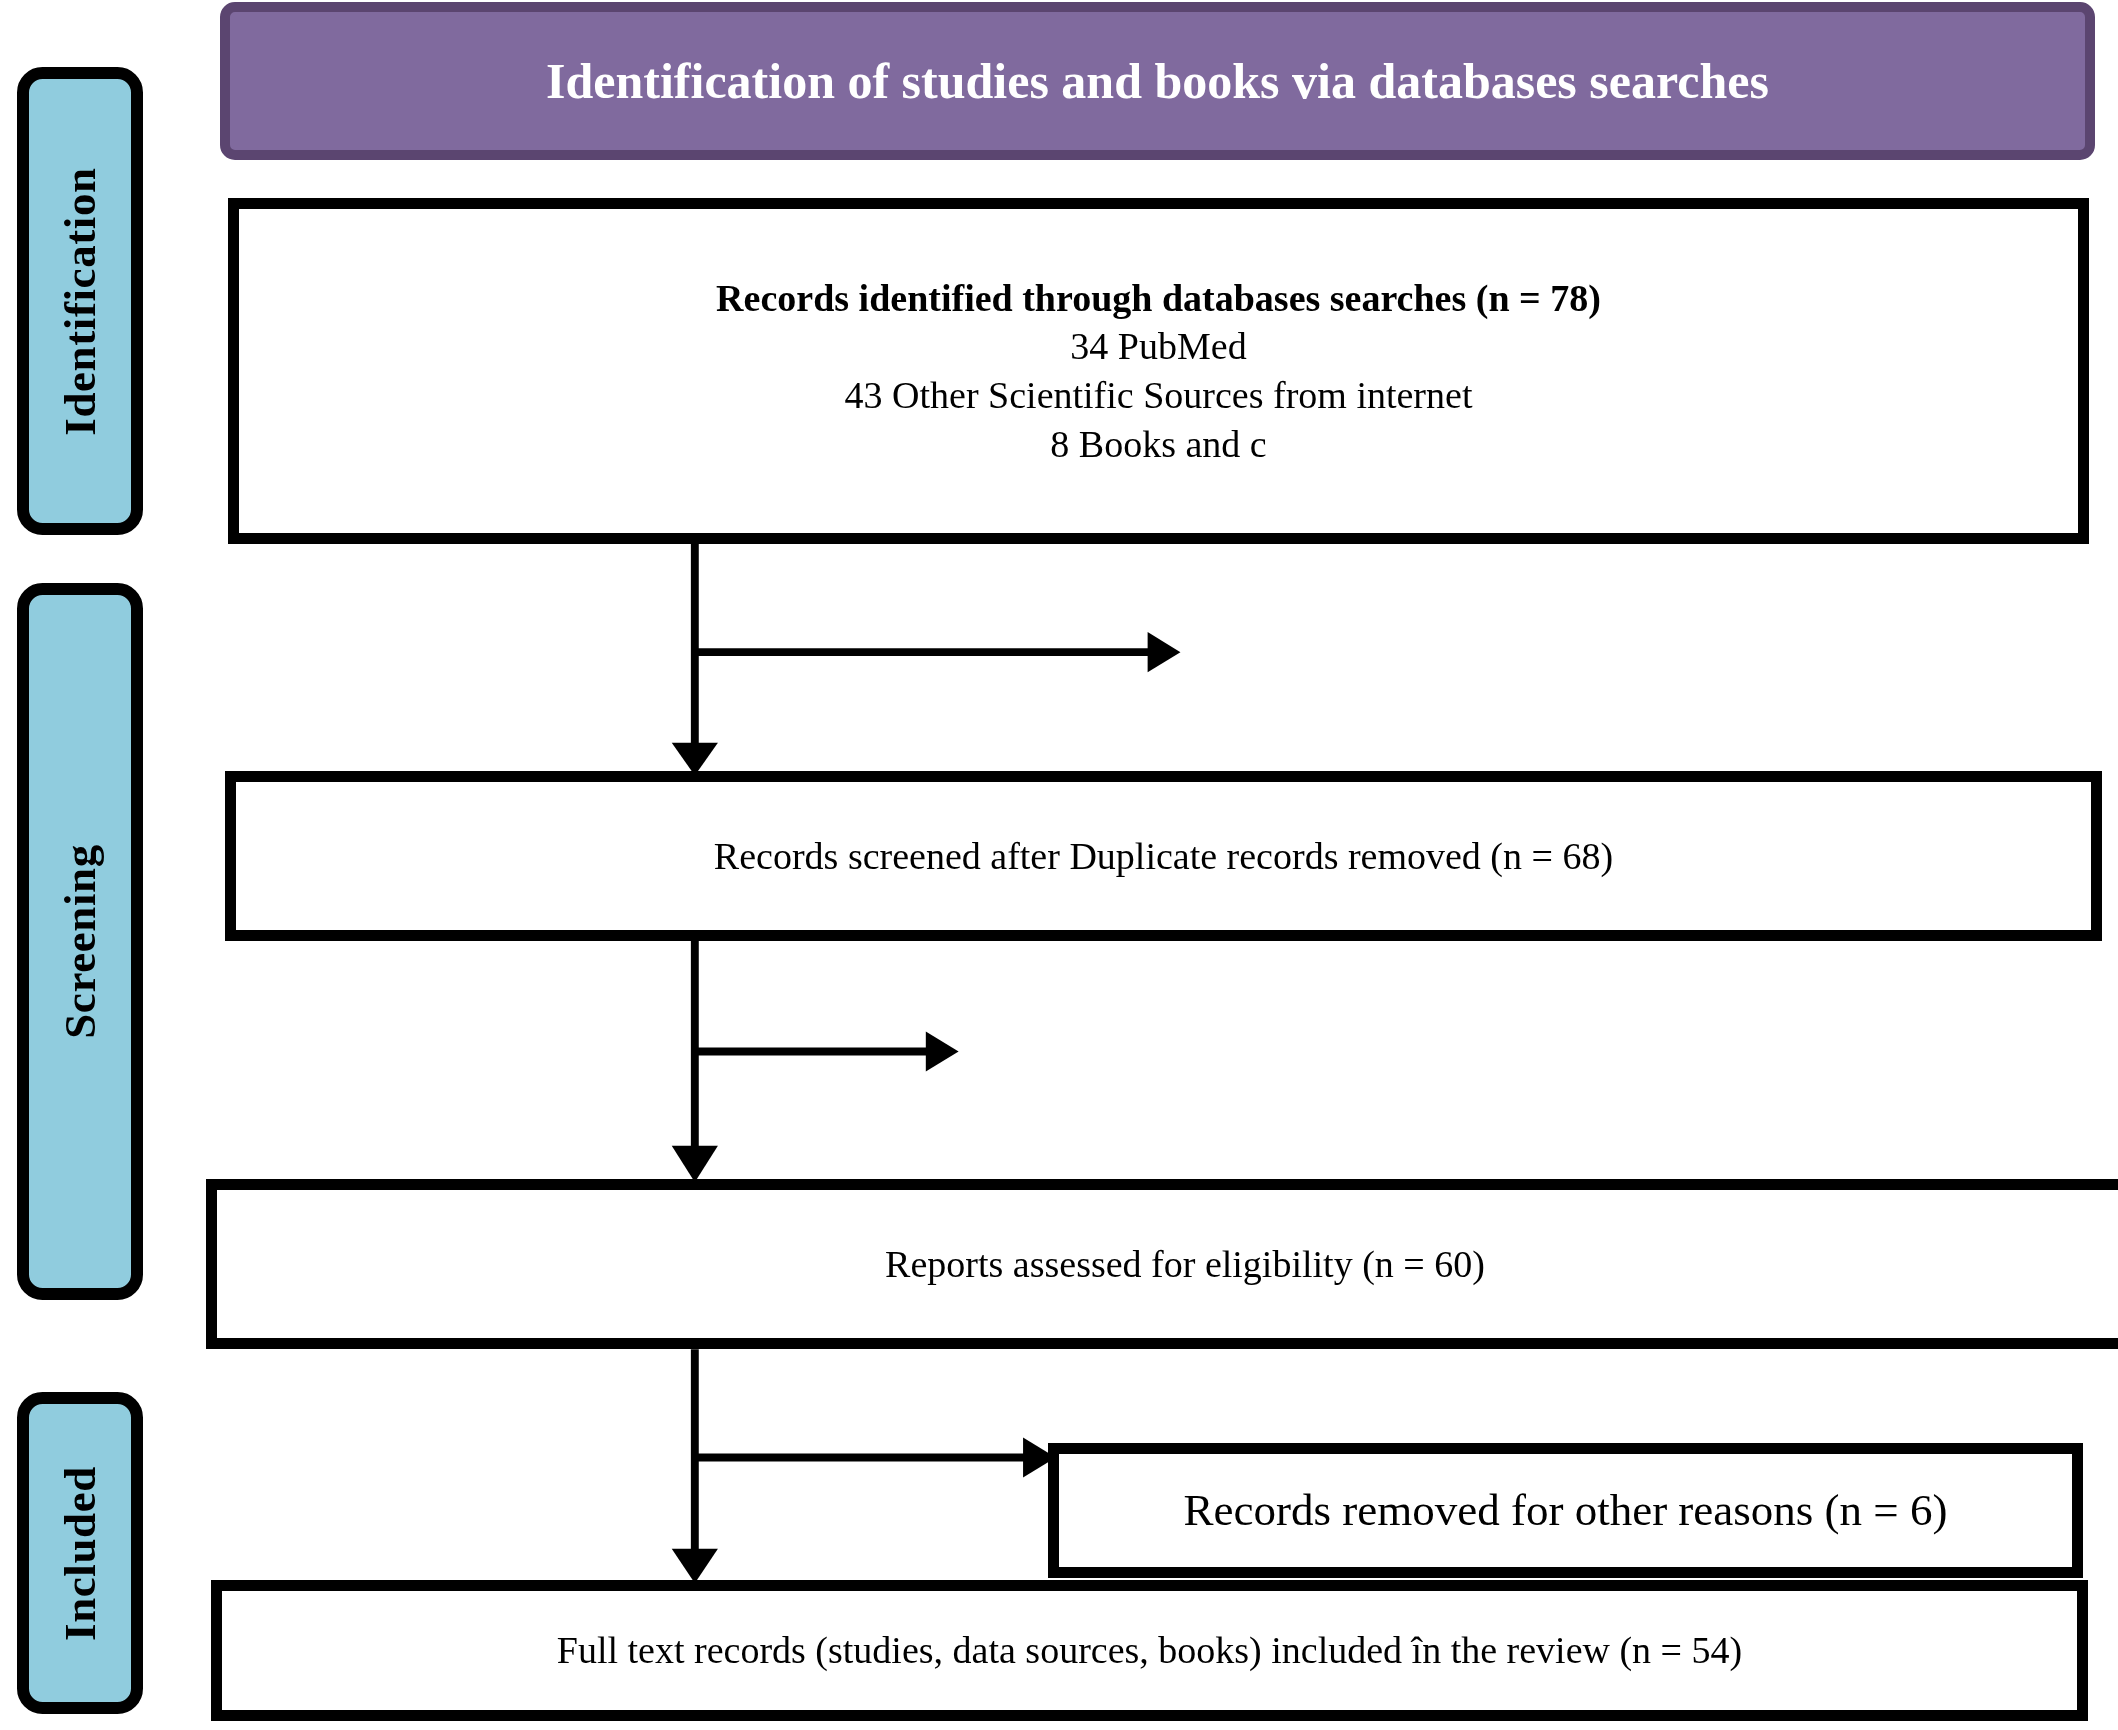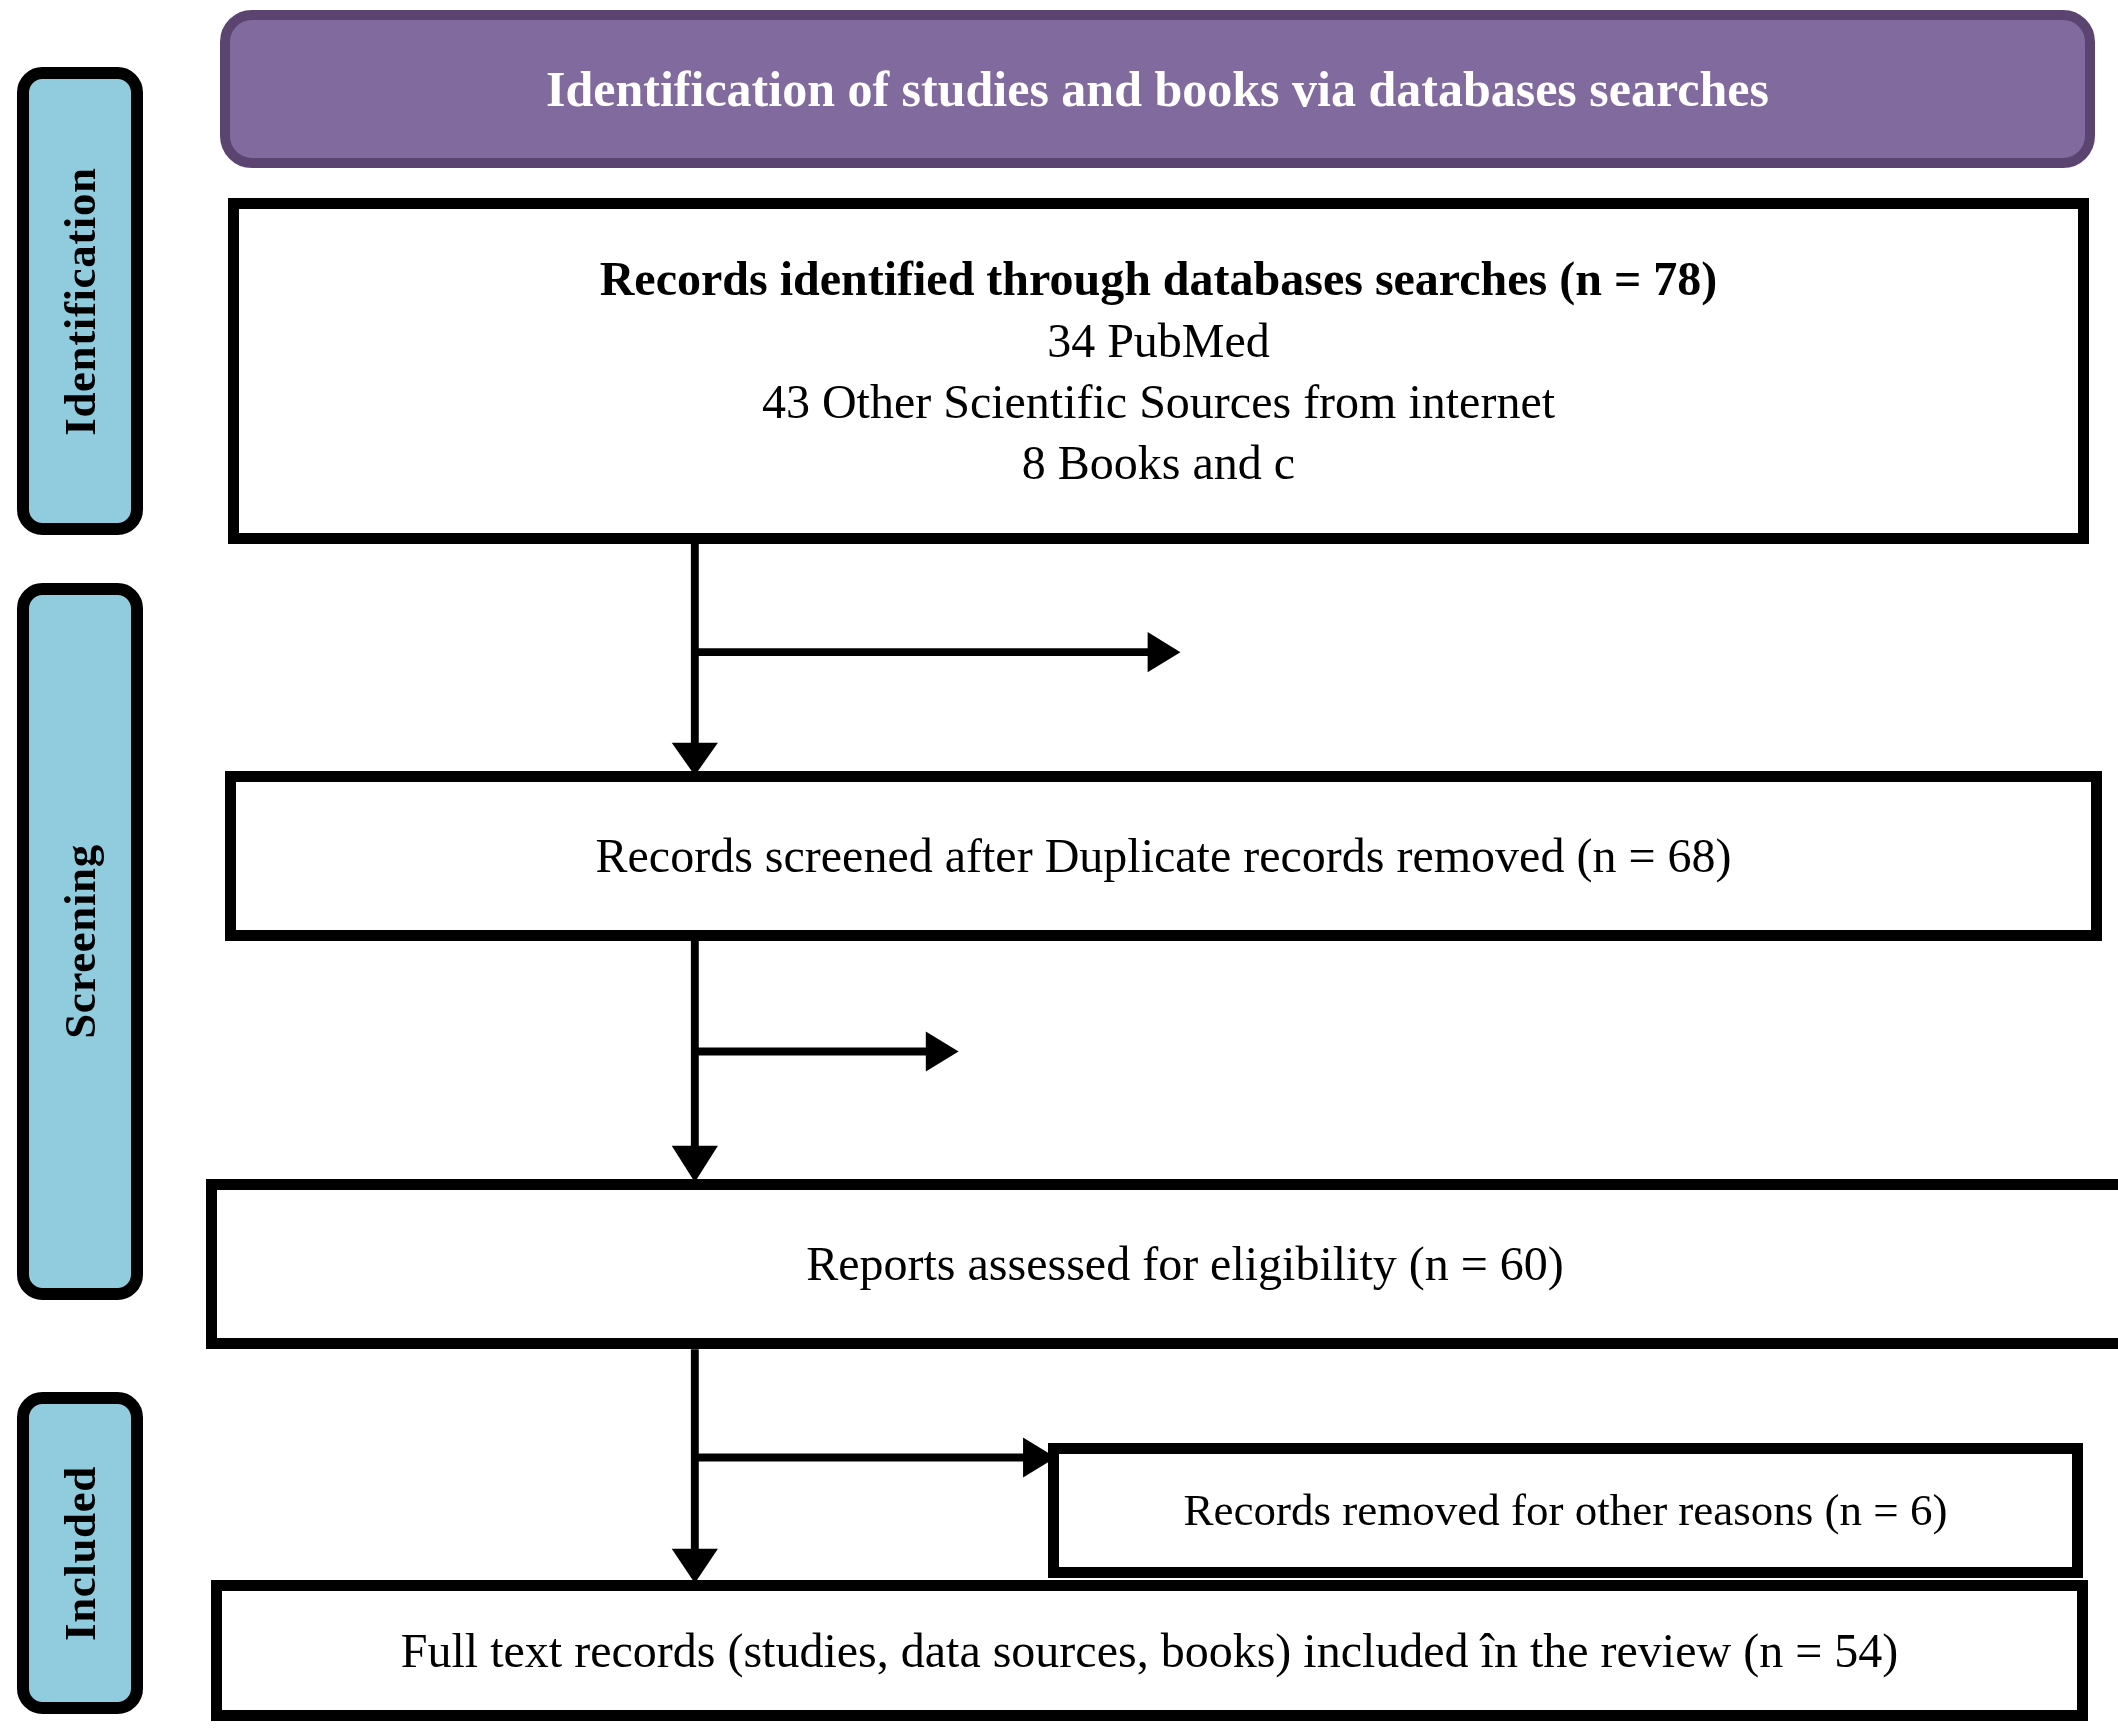--- a/index.html
+++ b/index.html
@@ -38,26 +38,26 @@
   }
 
   #tab-identification { left: 17px;  top: 67px;  width: 126px; height: 468px; }
   #tab-screening     { left: 17px;  top: 583px;  width: 126px; height: 717px; }
   #tab-included      { left: 17px;  top: 1392px; width: 126px; height: 322px; }
 
   
   #header-banner {
     position: absolute;
     left: 220px;
-    top: 10px;
+    top: 2px;
     width: 1875px;
     height: 158px;
     background: #806A9E;
     border: 10.3px solid #5B4570;
-    border-radius: 32px;
+    border-radius: 15px;
     box-sizing: border-box;
     display: flex;
     align-items: center;
     justify-content: center;
   }
   #header-banner .banner-text {
     color: #ffffff;
     font-weight: bold;
     font-size: 50px;
     text-align: center;
@@ -71,21 +71,21 @@
     background: #ffffff;
     border: 11px solid #000000;
     box-sizing: border-box;
     display: flex;
     flex-direction: column;
     align-items: center;
     justify-content: center;
     color: #000000;
   }
   .flow-box .line {
-    font-size: 48px;
+    font-size: 38px;
     line-height: 1.28;
     text-align: center;
     white-space: nowrap;
   }
   .flow-box .line.bold { font-weight: bold; }
 
   
   #box-identified    { left: 228px;  top: 198px;  width: 1861px; height: 346px; }
   #box-screened      { left: 225px;  top: 771px; width: 1877px; height: 170px; }
   #box-eligibility   { left: 206px;  top: 1179px; width: 1958px; height: 170px; }

